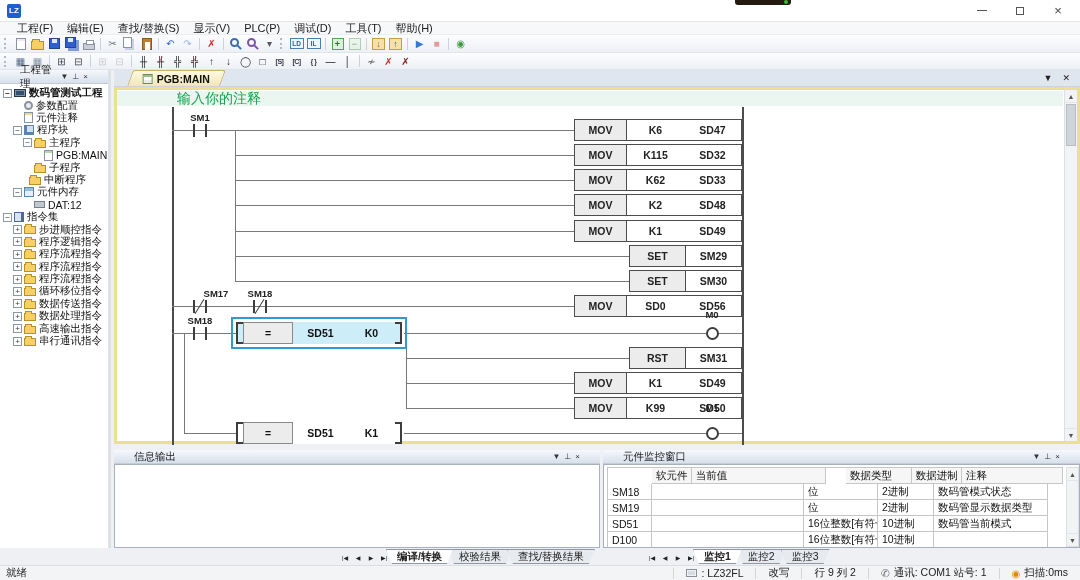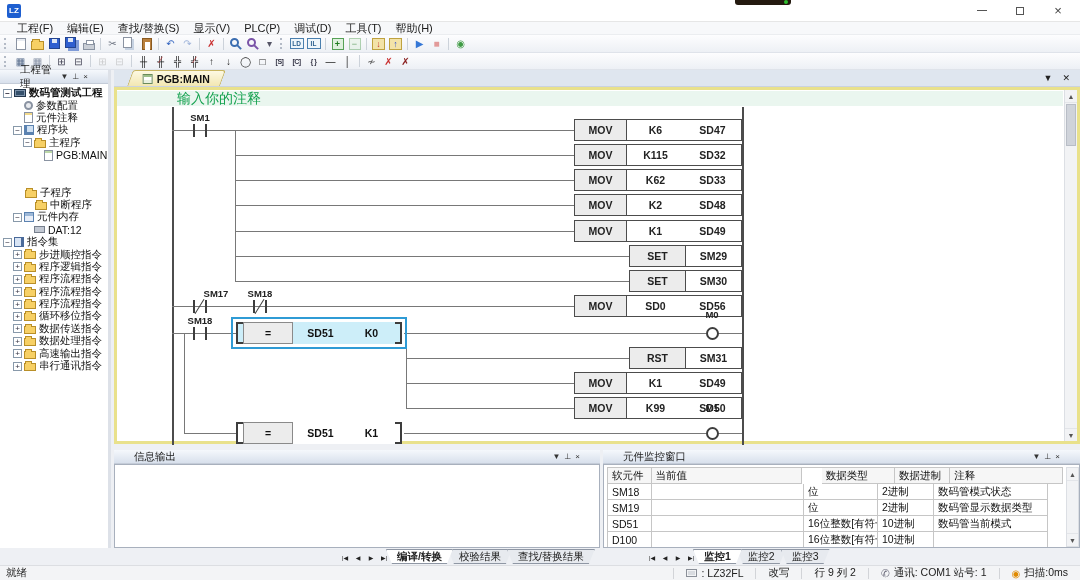--- a/index.html
+++ b/index.html
@@ -287,26 +287,26 @@
       <div class="trow" style="padding-left: 23px;">
         <span class="texp">−</span>
         <span class="ticon ti-folder"></span>
         <span>主程序</span>
       </div>
       <div class="trow" style="padding-left: 33px;">
         <span class="texp none"></span>
         <span class="ticon ti-page"></span>
         <span>PGB:MAIN</span>
       </div>
-      <div class="trow" style="padding-left: 14px; margin-top: 25px;">
+      <div class="trow" style="padding-left: 23px;">
         <span class="texp none"></span>
         <span class="ticon ti-folder"></span>
         <span>子程序</span>
       </div>
-      <div class="trow" style="padding-left: 24px; text-align: right;">
+      <div class="trow" style="padding-left: 18px; text-align: right;">
         <span class="texp none"></span>
         <span class="ticon ti-folder"></span>
         <span>中断程序</span>
       </div>
       <div class="trow" style="padding-left: 13px;">
         <span class="texp">−</span>
         <span class="ticon ti-mem"></span>
         <span>元件内存</span>
       </div>
       <div class="trow" style="padding-left: 23px;">
@@ -536,21 +536,21 @@
     <span>元件监控窗口</span>
     <span class="ph-btns">
       <span>▼</span>
       <span>⊥</span>
       <span>×</span>
     </span>
   </div>
   <div class="bp-body">
     <div class="wtable" id="wtable">
         <div class="wrow head">
-          <div class="wcell" style="width: 44px;">软元件</div>
+          <div class="wcell" style="width: 44px; margin-left: 44px;">软元件</div>
           <div class="wcell" style="width: 152px;">当前值</div>
           <div class="wcell" style="width: 74px; margin-left: 20px;">数据类型</div>
           <div class="wcell" style="width: 56px;">数据进制</div>
           <div class="wcell" style="width: 114px;">注释</div>
         </div>
         <div class="wrow">
           <div class="wcell" style="width: 44px;">SM18</div>
           <div class="wcell" style="width: 152px;"></div>
           <div class="wcell" style="width: 74px;">位</div>
           <div class="wcell" style="width: 56px;">2进制</div>

